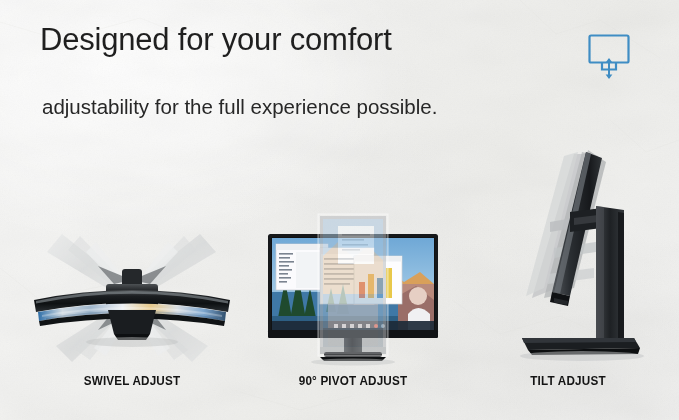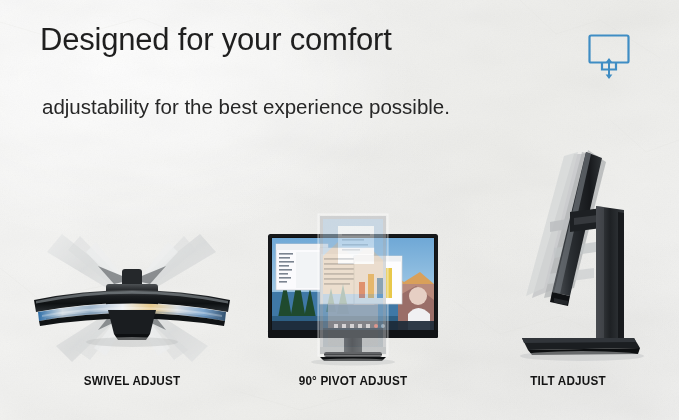--- a/index.html
+++ b/index.html
@@ -123,21 +123,21 @@
 
   <svg class="comfort-icon" viewBox="0 0 46 48">
     <rect x="3.5" y="3.5" width="39" height="27" rx="1.6" fill="none" stroke="#3f8dc4" stroke-width="2.2"></rect>
     <path d="M16 31 L16 37.5 L30 37.5 L30 31" fill="none" stroke="#3f8dc4" stroke-width="2.2" stroke-linejoin="miter"></path>
     <line x1="23" y1="27" x2="23" y2="46" stroke="#3f8dc4" stroke-width="2"></line>
     <path d="M23 26 L19.6 30.4 L26.4 30.4 Z" fill="#3f8dc4"></path>
     <path d="M23 47 L19.6 42.6 L26.4 42.6 Z" fill="#3f8dc4"></path>
   </svg>
 
   <div class="subhead">
-    <span>adjustability for the best experience possible.</span>
+    <span>adjustability for the full experience possible.</span>
   </div>
 
   <div class="panel" id="panel-swivel">
     <svg viewBox="0 0 220 145">
       <defs>
         <linearGradient id="swBody" x1="0" y1="0" x2="0" y2="1">
           <stop offset="0" stop-color="#4d5154"></stop>
           <stop offset=".28" stop-color="#1b1e21"></stop>
           <stop offset=".62" stop-color="#0e1113"></stop>
           <stop offset="1" stop-color="#2b2f33"></stop>

